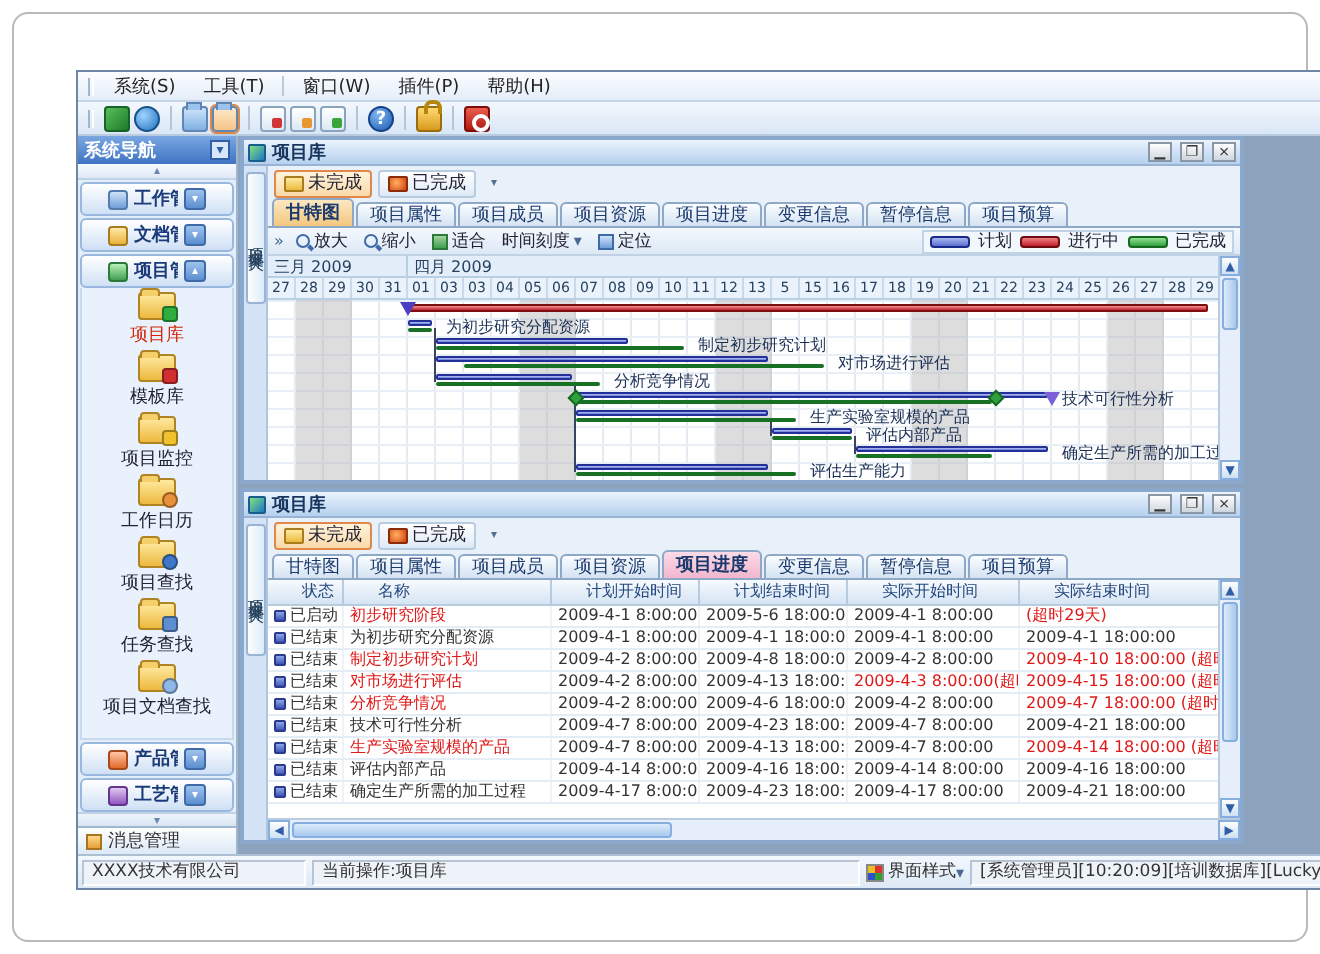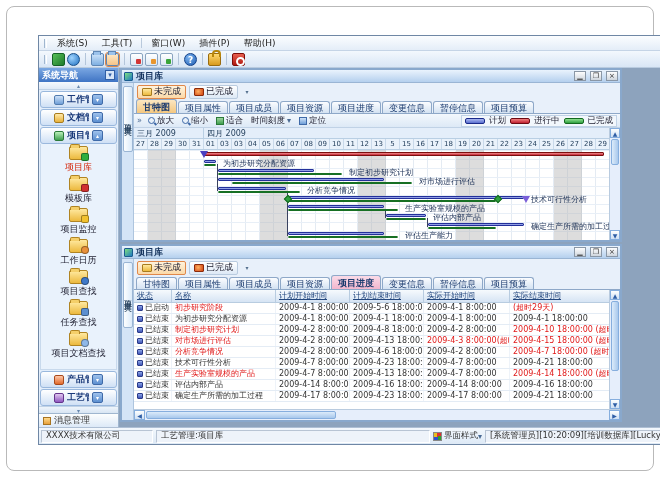--- a/index.html
+++ b/index.html
@@ -113,21 +113,21 @@
   .vscroll .ar{height:10px;background:linear-gradient(#fdfefe,#cfe0f4);border:1px solid #86aede;font-size:6px;color:#2f5ea6;text-align:center;line-height:9px;}
   .vscroll .ar.dn{position:absolute;bottom:0;left:0;right:0;}
   .vscroll .thumb{position:absolute;left:1px;right:1px;top:11px;height:26px;background:linear-gradient(90deg,#dcebfa,#a8c8ec);border:1px solid #86aede;border-radius:2px;}
   .hscroll{height:11px;background:#e6eefb;border-top:1px solid #b9cbdf;position:relative;}
   .hscroll .ar{position:absolute;top:0;width:11px;height:10px;background:linear-gradient(#fdfefe,#cfe0f4);border:1px solid #86aede;font-size:6px;color:#2f5ea6;text-align:center;line-height:9px;}
   .hscroll .ar.lt{left:0;} .hscroll .ar.rt{right:0;}
   .hscroll .thumb{position:absolute;left:12px;top:1px;width:190px;height:8px;background:linear-gradient(#dcebfa,#a8c8ec);border:1px solid #86aede;border-radius:2px;}
   
   .tbl{flex:1;position:relative;background:#fff;overflow:hidden;display:flex;flex-direction:column;}
   .t-head{height:13px;display:flex;flex:0 0 auto;}
-  .t-hc{background:linear-gradient(#f6fafd,#d6e4f4);border-right:1px solid #b8cce0;border-bottom:1px solid #b8cce0;font-size:8px;color:#23477e;padding-left:3px;line-height:12px;white-space:nowrap;overflow:hidden;flex:0 0 auto;text-decoration:underline;}
+  .t-hc{background:linear-gradient(#f6fafd,#d6e4f4);border-right:1px solid #b8cce0;border-bottom:1px solid #b8cce0;font-size:8px;color:#23477e;padding-left:17px;line-height:12px;white-space:nowrap;overflow:hidden;flex:0 0 auto;}
   .t-rows{flex:1;overflow:hidden;}
   .t-row{height:11px;display:flex;border-bottom:1px solid #e4ecf5;}
   .t-c{font-size:8px;color:#333;padding-left:3px;line-height:10px;white-space:nowrap;overflow:hidden;flex:0 0 auto;border-right:1px solid #eef3f9;}
   .t-c.red{color:#e01818;}
   .t-c.num{text-align:right;padding-right:4px;}
   .st-ic{display:inline-block;width:6px;height:6px;background:linear-gradient(#8fa8e8,#3f55b8);border:1px solid #2a3a8a;border-radius:1px;margin-right:2px;vertical-align:middle;}
   
   .statusbar{height:17px;background:linear-gradient(#f3f8fd,#dde9f6);border-top:1px solid #aebfd4;display:flex;align-items:center;font-size:8.5px;color:#333;padding:0 2px;gap:3px;}
   .sb-cell{height:13px;border:1px solid #b8c4d4;border-right-color:#fff;border-bottom-color:#fff;background:#eef3fa;display:flex;align-items:center;padding:0 4px;white-space:nowrap;overflow:hidden;}
   .style-ic{width:9px;height:9px;background:conic-gradient(#e03030 0 25%,#30a030 0 50%,#3050d0 0 75%,#e8c020 0);border:1px solid #888;margin-right:2px;}
@@ -563,21 +563,21 @@
               </div>
             </div>
           </div>
         </div>
 
       </div>
     </div>
 
     <div class="statusbar">
       <div class="sb-cell" style="width:112px;">XXXX技术有限公司</div>
-      <div class="sb-cell" style="flex:1;">工艺管理:项目库</div>
+      <div class="sb-cell" style="flex:1;">当前操作:项目库</div>
       <div style="display:flex;align-items:center;">
         <span class="style-ic"></span>
         <span>界面样式</span>
         <span class="chev">▾</span>
       </div>
       <div class="sb-cell" style="width:188px;">[系统管理员][10:20:09][培训数据库][Lucky][11000]</div>
       <div class="resize-grip"></div>
     </div>
 
   </div>

